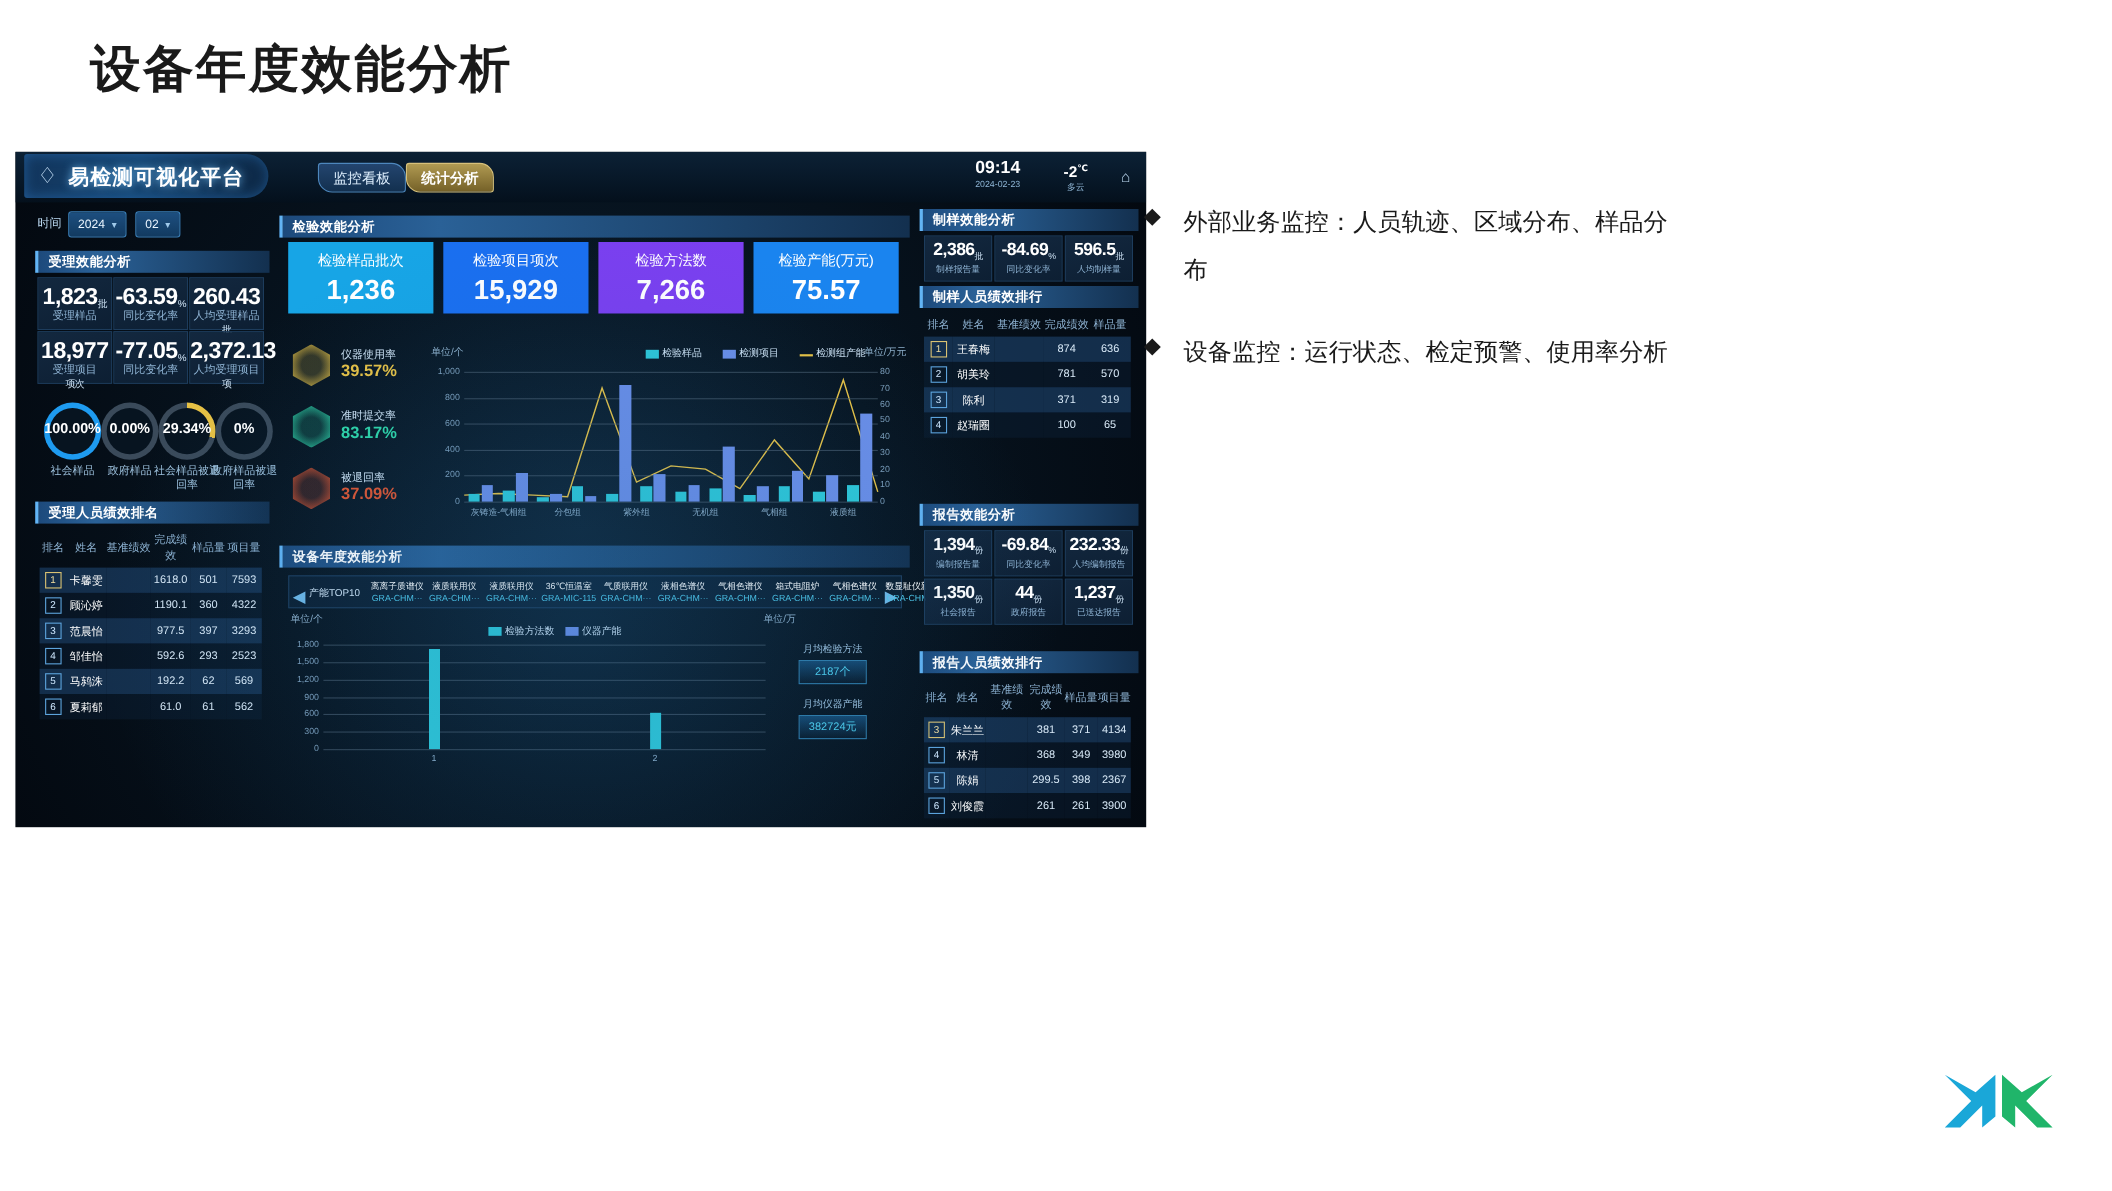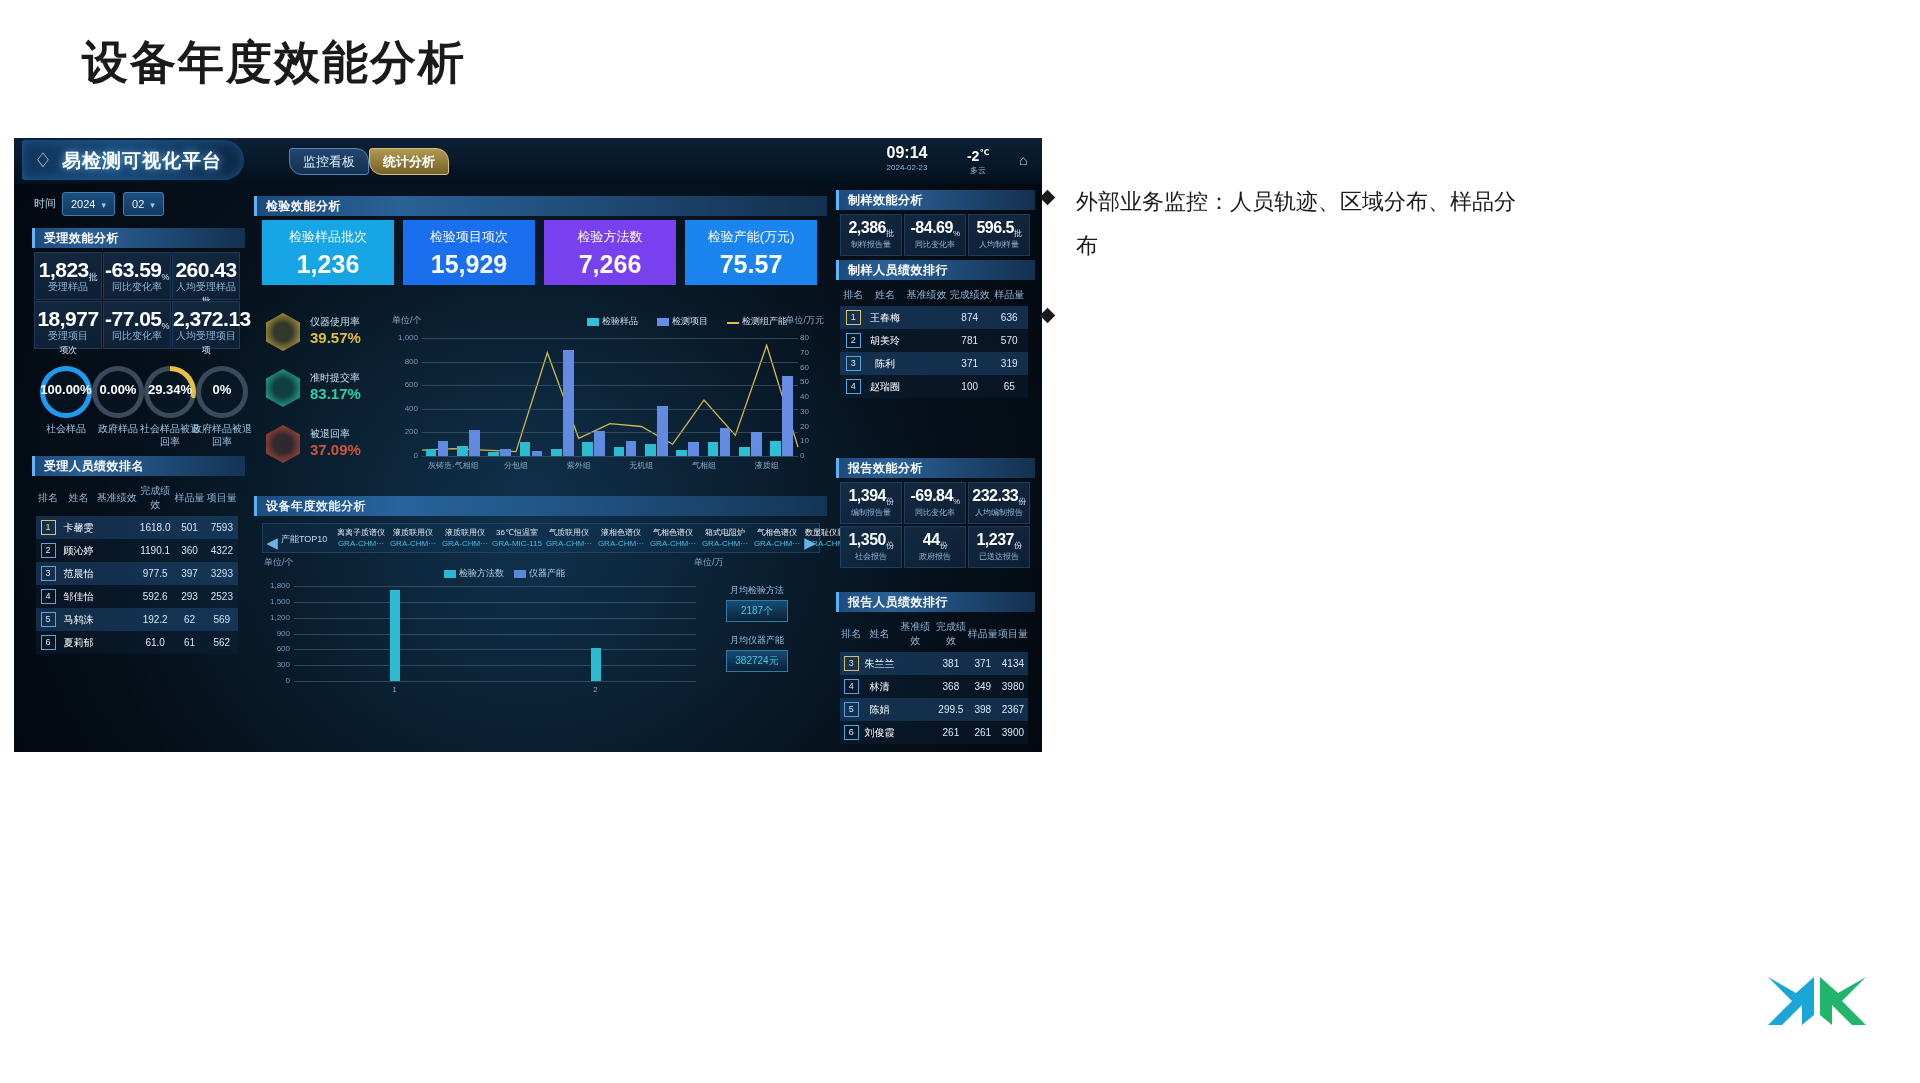--- a/index.html
+++ b/index.html
@@ -606,19 +606,19 @@
       <div class="c" style="font-size: 8px;">政府报告</div>
     </div>
     <div class="kpi" style="left: 954px; top: 388px; width: 60px; height: 40px;">
       <div class="v" style="font-size: 16px; top: 4px;"><span>1,237</span><sub style="font-size:8px;">份</sub></div>
       <div class="c" style="font-size: 8px;">已送达报告</div>
     </div>
   </div>
 
 <div class="bullets" id="bullets">
     <div class="bullet"><span class="dia"></span><span>外部业务监控：人员轨迹、区域分布、样品分布</span></div>
-    <div class="bullet"><span class="dia"></span></div>
+    <div class="bullet"><span class="dia"></span><span>设备监控：运行状态、检定预警、使用率分析</span></div>
   </div>
 
 <svg class="brand" viewBox="0 0 110 60">
   <path d="M6 6 L30 30 L6 54 L20 54 L40 34 L40 54 L52 44 L52 6 L34 22 Z" fill="#1aa7d8"></path>
   <path d="M104 6 L80 30 L104 54 L90 54 L70 34 L70 54 L58 44 L58 6 L76 22 Z" fill="#20b56a"></path>
 </svg>
 
 </body></html>

